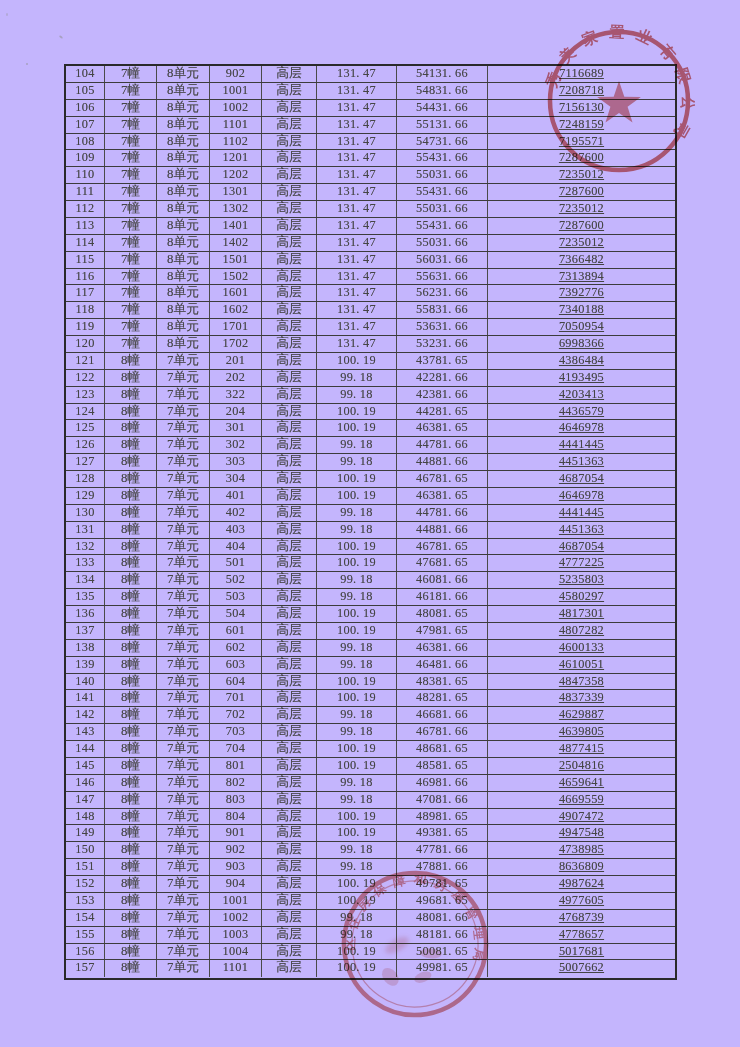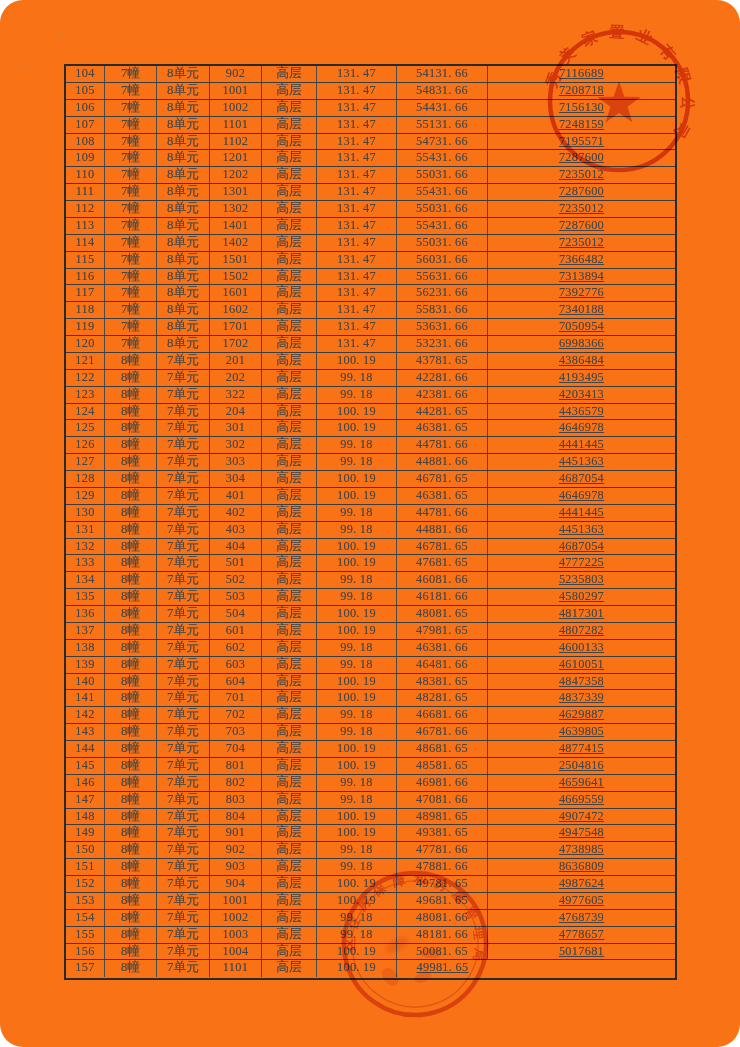--- a/index.html
+++ b/index.html
@@ -1,20 +1,20 @@
 <!DOCTYPE html>
 <html><head>
 <meta charset="utf-8">
 <style>
   html,body{margin:0;padding:0;}
   body{
     width:740px;height:1047px;background:#ffffff;position:relative;overflow:hidden;
     font-family:"Liberation Serif","DejaVu Serif",serif;
   }
-  .page{position:absolute;inset:0;background:#f97316;border-radius:23px;}
+  .page{position:absolute;inset:0;background:#c4b5fd;}
   .price-table{
     position:absolute;left:64px;top:64px;width:609px;height:912px;
     border:2.5px solid #2a2a2a;background:transparent;box-sizing:content-box;
   }
   .trow{
     display:grid;
     grid-template-columns:39px 52px 53px 52px 55px 80px 91px 187px;
     height:16.88px;box-sizing:border-box;
     border-bottom:1.4px solid #3c3c3c;
   }
@@ -573,20 +573,21 @@
         <div class="tcell">5017681</div>
       </div>
       <div class="trow">
         <div class="tcell">157</div>
         <div class="tcell cjk">8幢</div>
         <div class="tcell cjk">7单元</div>
         <div class="tcell">1101</div>
         <div class="tcell cjk">高层</div>
         <div class="tcell">100. 19</div>
         <div class="tcell">49981. 65</div>
+        <div class="tcell">5007662</div>
       </div>
     </div>
 
   <svg id="stamp-top" class="stamp" width="170" height="170" viewBox="-85 -85 170 170">
     <circle r="69" fill="none" stroke="#c7372e" stroke-width="4.5"></circle>
     <path id="arcTop" d="M -54 34 A 63.8 63.8 0 1 1 54 34" fill="none"></path>
     <path d="M0,-23 L5.3,-7.3 L21.9,-7.1 L8.6,2.8 L13.5,18.6 L0,9 L-13.5,18.6 L-8.6,2.8 L-21.9,-7.1 L-5.3,-7.3 Z" fill="#c7372e" opacity="0.8" transform="translate(0,3)"></path>
     <text font-size="15" fill="#c7372e" letter-spacing="11" font-family="'Liberation Serif','DejaVu Serif',serif" font-weight="bold">
       <textPath href="#arcTop" startOffset="48">秀美家置业有限公司</textPath>
     </text>

